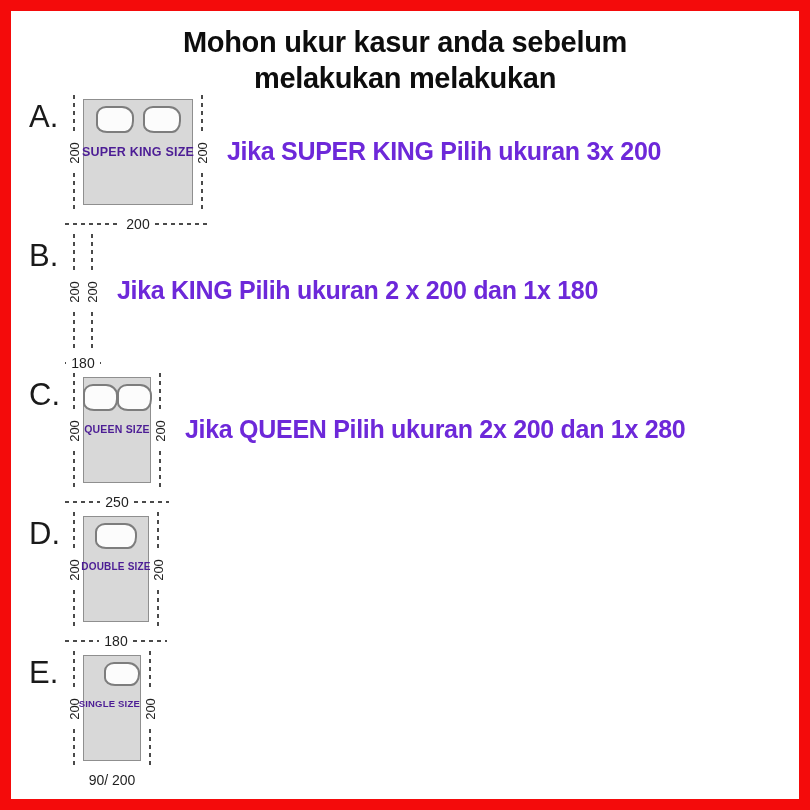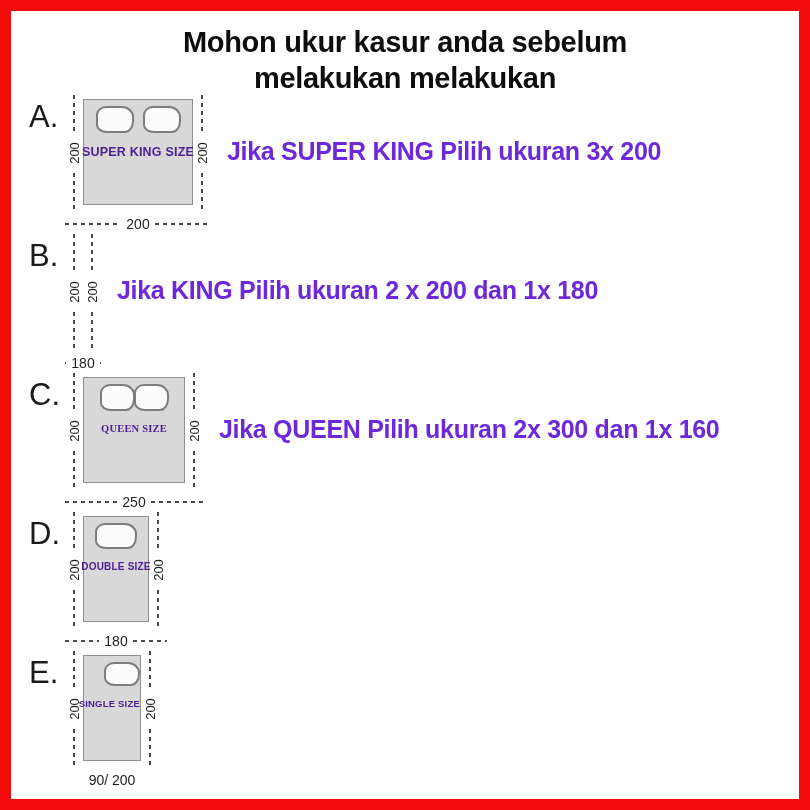--- a/index.html
+++ b/index.html
@@ -95,21 +95,21 @@
   .row-a .bed { width:110px; }
   .row-a .pillow { width:38px; height:27px; }
   .row-a .pillow + .pillow { margin-left:9px; }
   .row-a .bed-label { font-size:12.5px; }
 
   .row-b .bed { width:98px; }
   .row-b .pillow { width:34px; height:26px; }
   .row-b .pillow + .pillow { margin-left:6px; }
   .row-b .bed-label { font-size:10.5px; }
 
-  .row-c .bed { width:102px;font-family:Liberation Serif, serif; }
+  .row-c .bed { width:68px; }
   .row-c .pillow { width:35px; height:27px; }
   .row-c .pillow + .pillow { margin-left:-1px; }
   .row-c .bed-label { font-size:10.5px; }
 
   .row-d .bed { width:66px; }
   .row-d .pillow { width:42px; height:26px; }
   .row-d .bed-label { font-size:10px; }
 
   .row-e .bed { width:58px;align-items:flex-end; }
   .row-e .pillow { width:36px; height:24px; }
@@ -219,21 +219,21 @@
           <div class="vdash"></div>
         </div>
       </div>
       <div class="hdim">
         <div class="hdash"></div>
         <div class="hlabel">250</div>
         <div class="hdash"></div>
       </div>
     </div>
     <div class="caption-wrap">
-      <div class="caption">Jika QUEEN Pilih ukuran 2x 300 dan 1x 160</div>
+      <div class="caption">Jika QUEEN Pilih ukuran 2x 200 dan 1x 280</div>
     </div>
   </div>
 
   <div class="row row-d">
     <div class="letter">D.</div>
     <div class="dcol">
       <div class="dtop">
         <div class="vdim">
           <div class="vdash"></div>
           <div class="vlabel">

